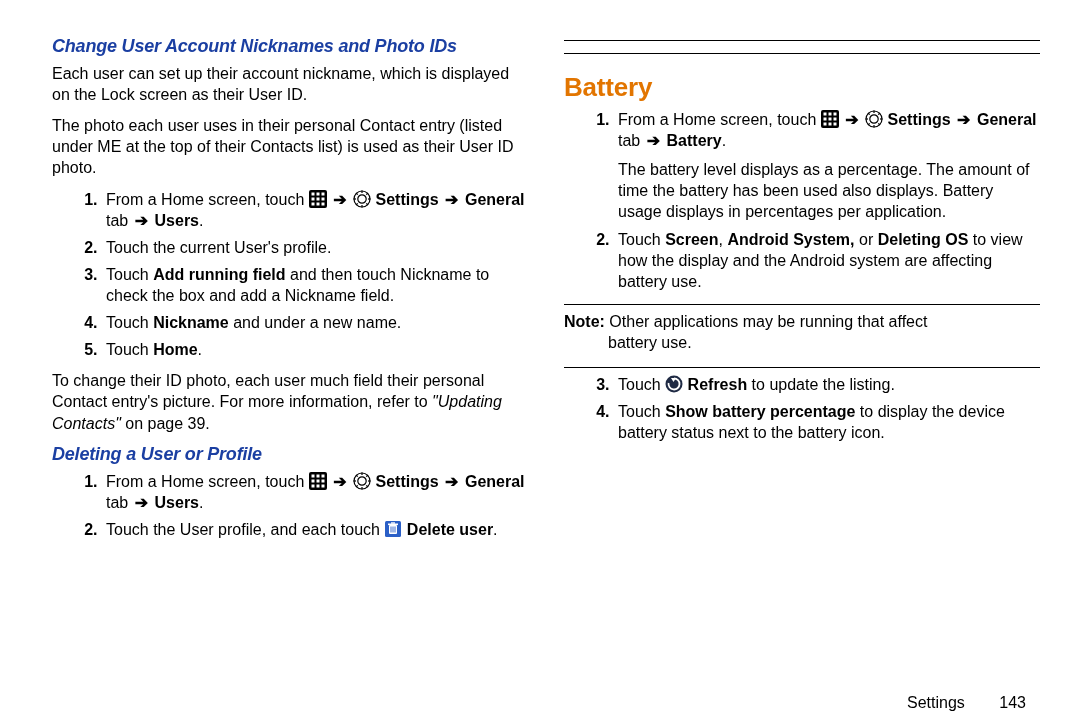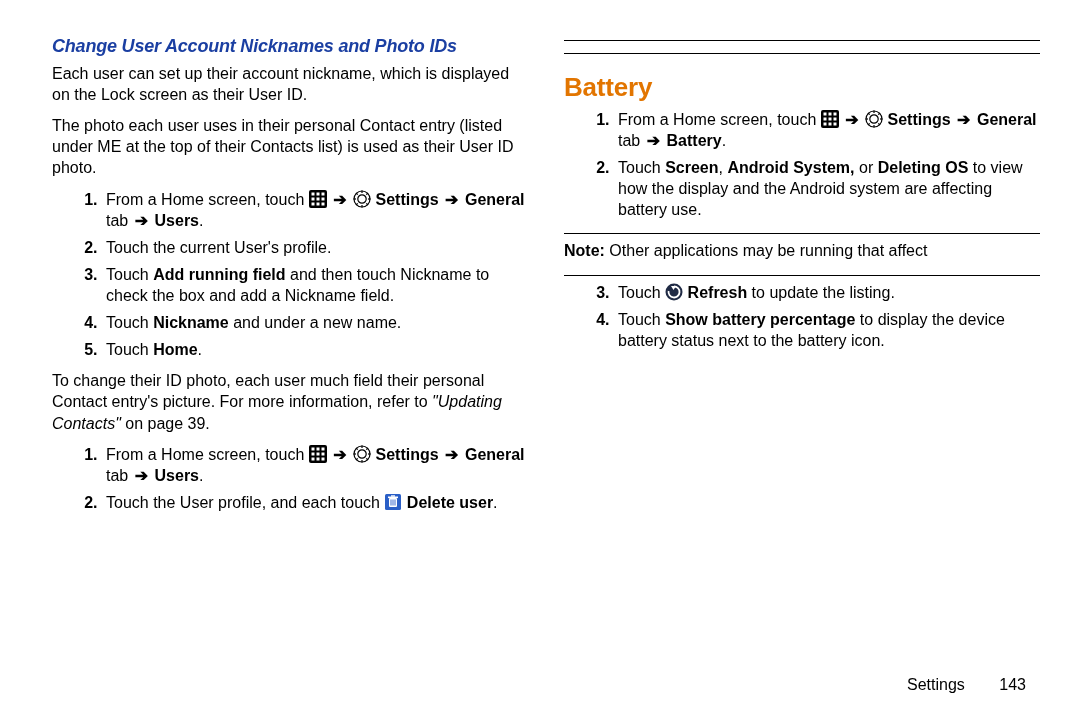--- a/index.html
+++ b/index.html
@@ -71,21 +71,21 @@
     display: block;
   }
   .icon {
     display: inline-block;
     vertical-align: -3px;
     width: 18px;
     height: 18px;
   }
   .footer {
     position: absolute;
-    bottom: 26px;
+    bottom: 8px;
     right: 54px;
     font-size: 16px;
   }
   .footer .num {
     margin-left: 30px;
   }
   svg { display: inline-block; }
   .arrow { font-weight: bold; margin: 0 2px; }
 </style>
 </head>
@@ -139,20 +139,21 @@
         <span>Touch </span><span class="b">Nickname</span><span> and under a new name.</span>
       </li>
       <li>
         <span>Touch </span><span class="b">Home</span><span>.</span>
       </li>
     </ol>
     <p>
       <span>To change their ID photo, each user much field their personal Contact entry's picture. For more information, refer to </span><span class="i">"Updating Contacts"</span><span> on page 39.</span>
     </p>
 
+    <div class="h-blue-em">Deleting a User or Profile</div>
     <ol>
       <li>
         <span>From a Home screen, touch </span>
         <span class="icon"><svg viewBox="0 0 18 18">
               <rect x="0" y="0" width="18" height="18" rx="2" fill="#000"></rect>
               <g fill="#fff">
                 <rect x="2.5" y="2.5" width="3" height="3"></rect>
                 <rect x="7.5" y="2.5" width="3" height="3"></rect>
                 <rect x="12.5" y="2.5" width="3" height="3"></rect>
                 <rect x="2.5" y="7.5" width="3" height="3"></rect>
@@ -233,29 +234,31 @@
                 <line x1="0.5" y1="9" x2="3" y2="9"></line>
                 <line x1="15" y1="9" x2="17.5" y2="9"></line>
                 <line x1="3" y1="3" x2="4.7" y2="4.7"></line>
                 <line x1="13.3" y1="13.3" x2="15" y2="15"></line>
                 <line x1="3" y1="15" x2="4.7" y2="13.3"></line>
                 <line x1="13.3" y1="4.7" x2="15" y2="3"></line>
               </g>
             </svg></span>
         <span class="b"> Settings </span><span class="arrow b">➔</span>
         <span class="b">General</span><span> tab </span><span class="arrow b">➔</span><span class="b"> Battery</span><span>.</span>
+        <p style="margin:8px 0 0 0;">The battery level displays as a percentage. The amount of time the battery has been used also displays. Battery usage displays in percentages per application.</p>
       </li>
       <li>
         <span>Touch </span><span class="b">Screen</span><span>, </span><span class="b">Android System,</span><span> or </span><span class="b">Deleting OS</span><span> to view how the display and the Android system are affecting battery use.</span>
       </li>
     </ol>
 
     <hr class="hr">
     <p class="note-block">
       <span class="b">Note:</span><span> Other applications may be running that affect</span><br>
+      <span class="note-indent">battery use.</span>
     </p>
     <hr class="hr">
 
     <ol start="3">
       <li>
         <span>Touch </span>
         <span class="icon"><svg viewBox="0 0 18 18">
               <circle cx="9" cy="9" r="8.5" fill="#1f2a44"></circle>
               <path d="M 9 3.5 A 5.5 5.5 0 1 1 3.6 8" fill="none" stroke="#fff" stroke-width="1.8"></path>
               <polygon points="6,3 11,3 8.5,7" fill="#fff"></polygon>

